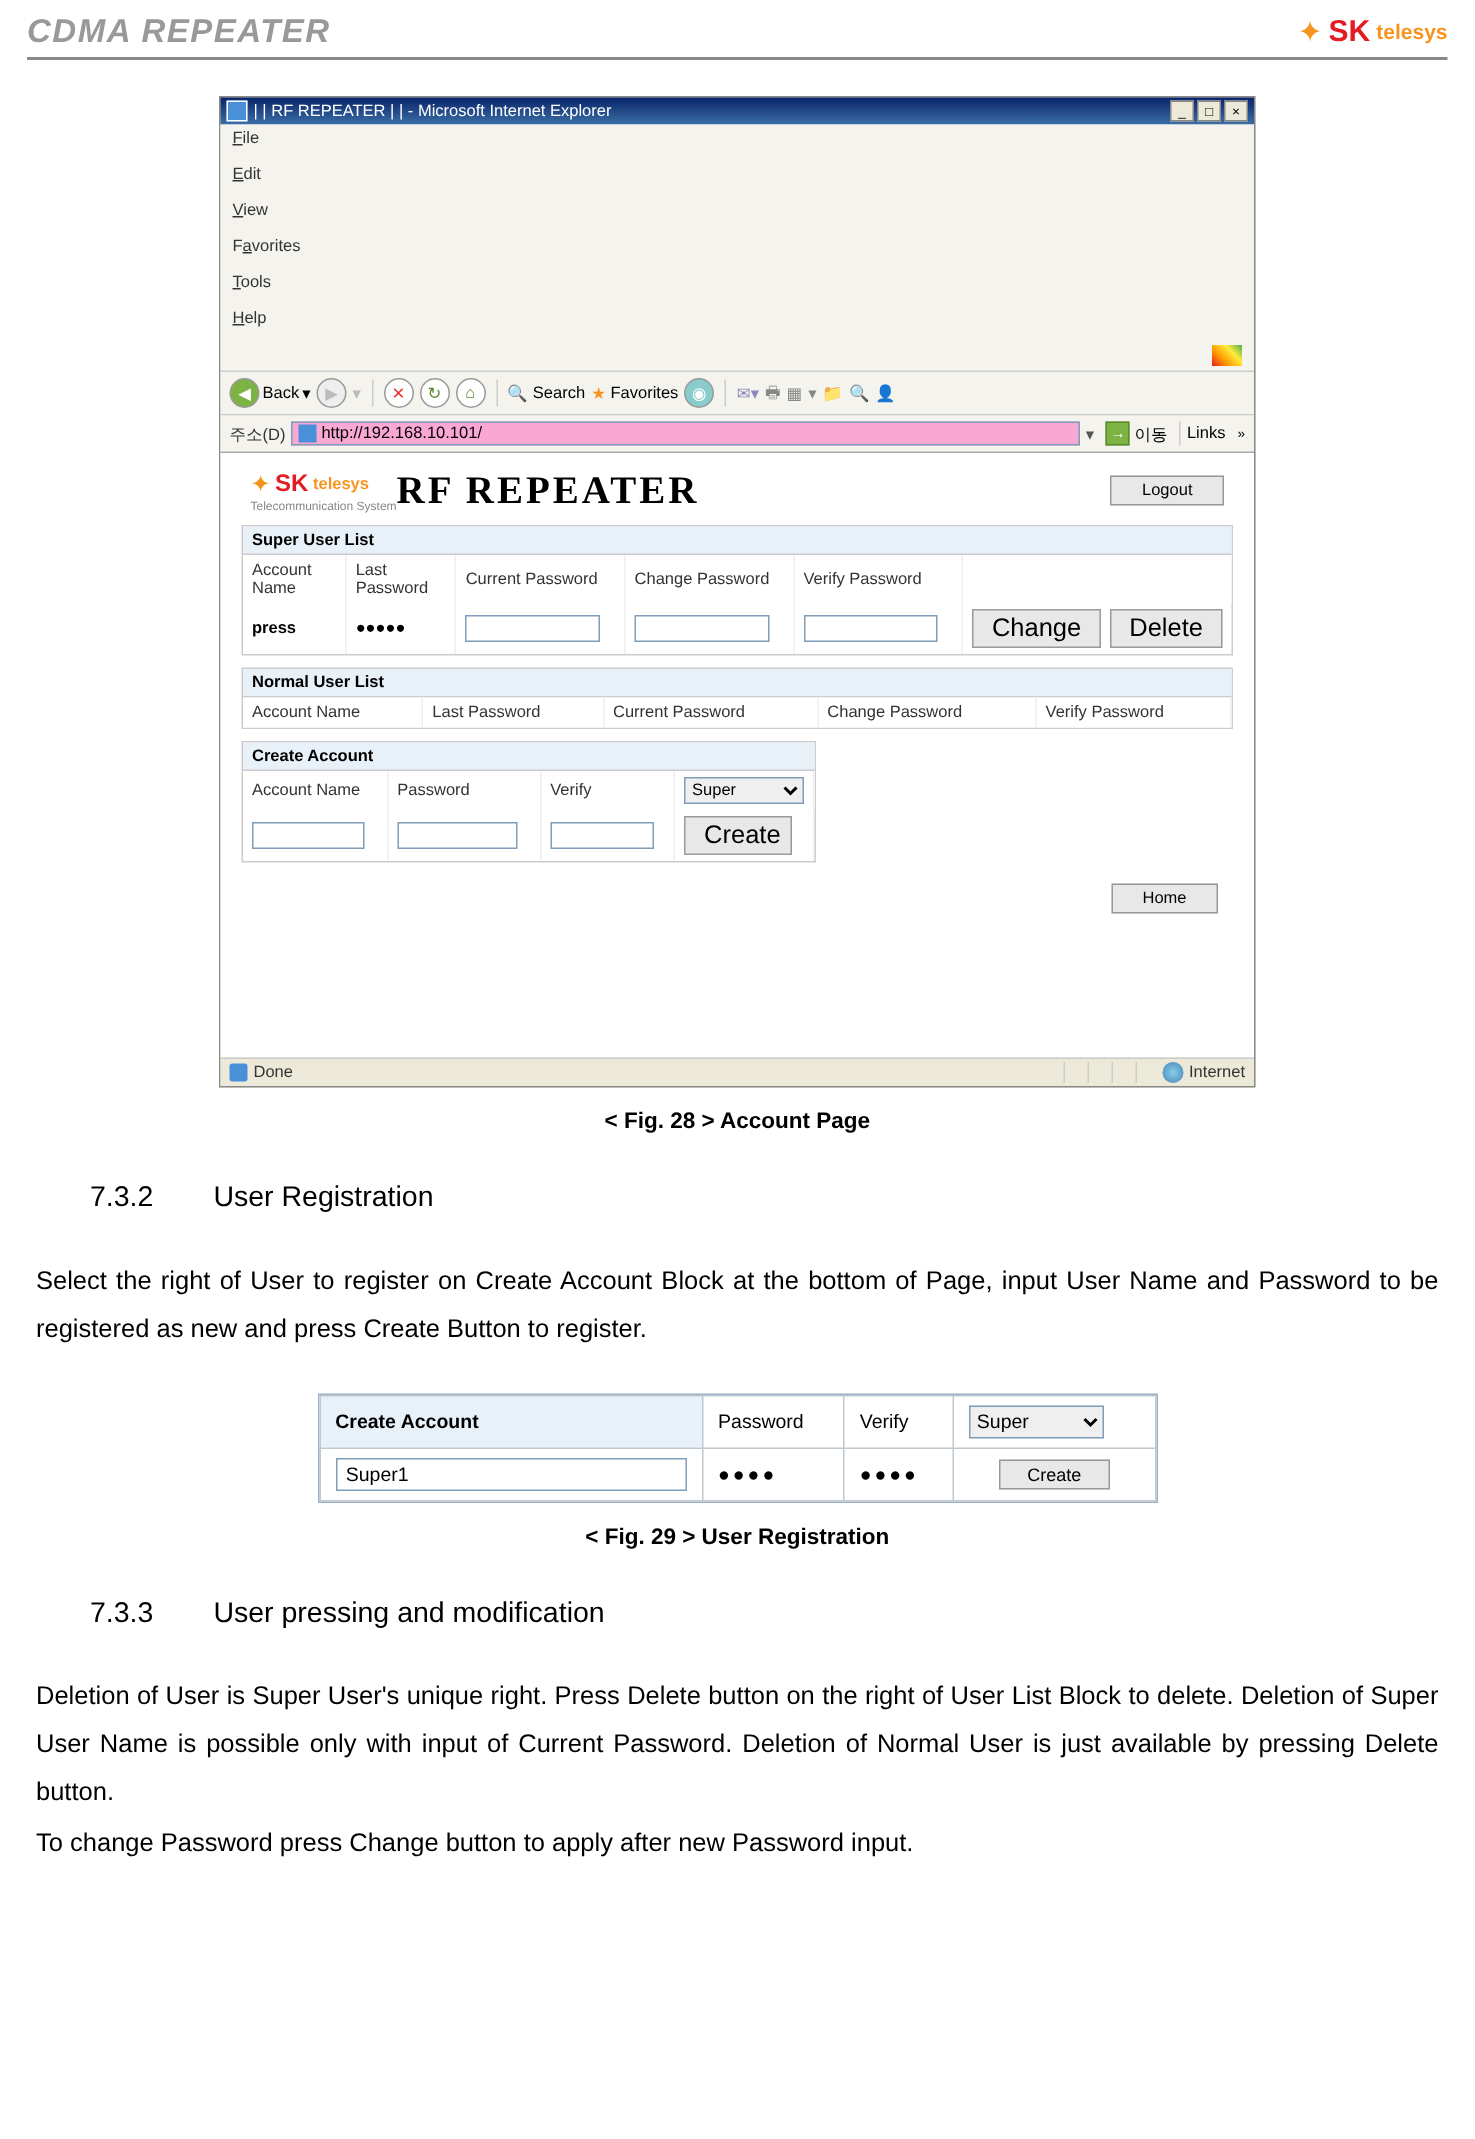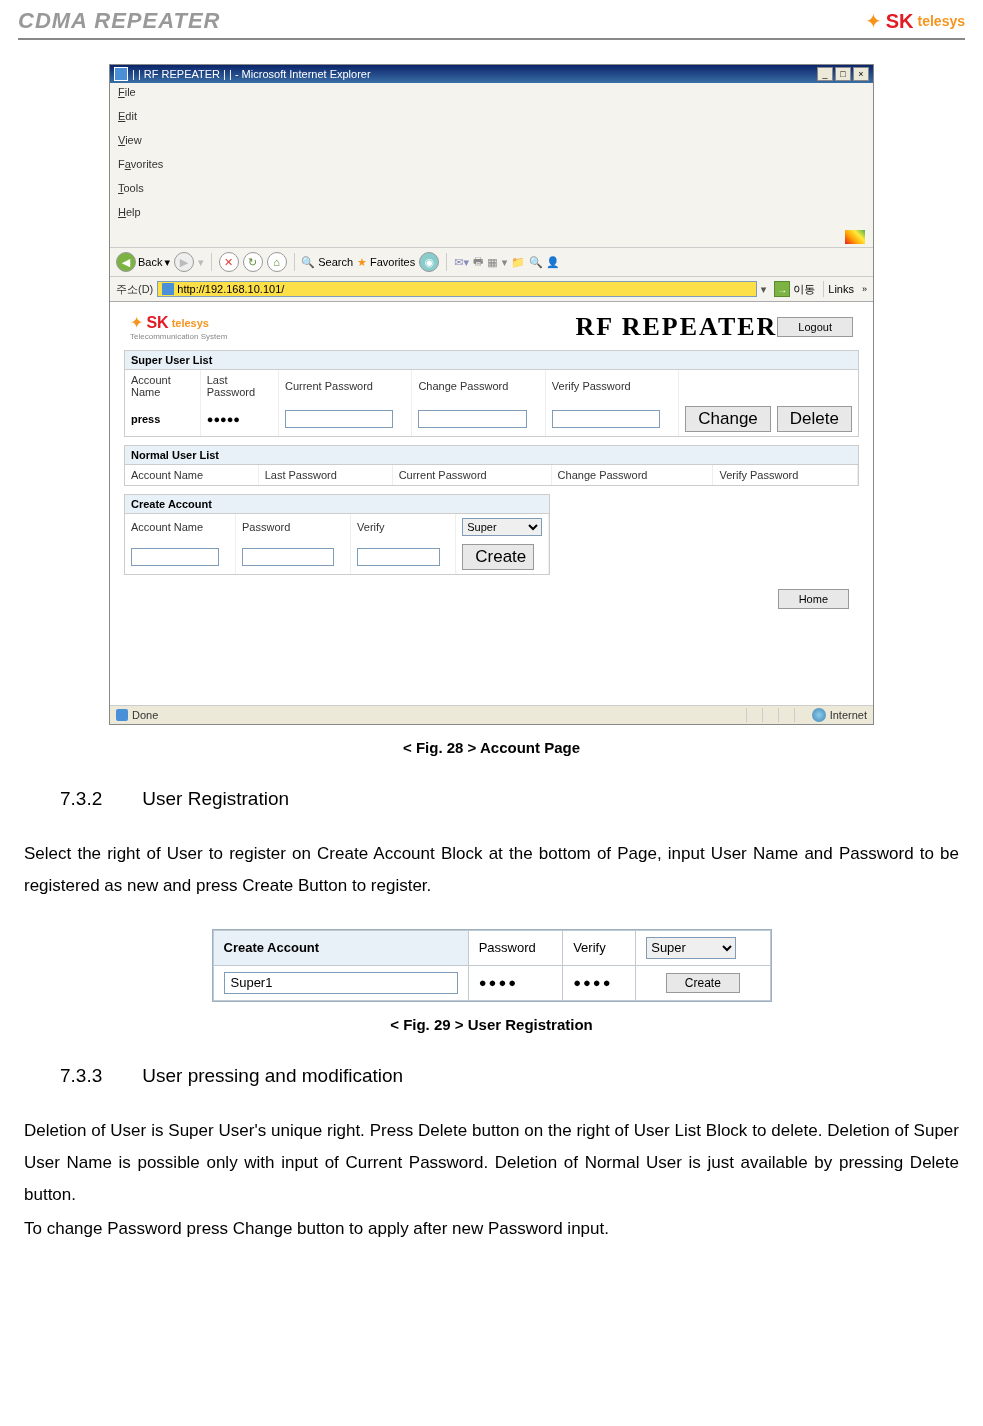--- a/index.html
+++ b/index.html
@@ -6,53 +6,53 @@
     body { font-family: Arial, sans-serif; width: 983px; margin: 0 auto; background: #fff; color: #000; }
     
     .page-header { display: flex; justify-content: space-between; align-items: center; padding: 8px 18px 4px; }
     .page-header-title { color: #999; font-size: 22px; font-weight: bold; font-style: italic; letter-spacing: 1px; }
     .logo-sk { display: flex; align-items: center; gap: 4px; }
     .logo-flame { color: #f7941e; font-size: 20px; }
     .logo-sk-text { font-weight: bold; font-size: 20px; color: #e31b23; }
     .logo-telesys { color: #f7941e; font-size: 14px; font-weight: bold; }
     .header-divider { border-top: 2px solid #888; margin: 0 18px 24px; }
     
-    .screenshot-wrap { margin: 0 auto 11px; width: 765px; }
+    .screenshot-wrap { margin: 0 auto 11px; width: 691px; }
     .ie-window { border: 1px solid #888; background: #ece9d8; font-family: Tahoma, sans-serif; font-size: 11px; }
     .ie-titlebar { background: linear-gradient(#0a246a, #3a6ea5); color: #fff; display: flex; justify-content: space-between; align-items: center; padding: 2px 4px; font-size: 11px; }
     .ie-title-left { display: flex; align-items: center; gap: 4px; }
     .ie-icon { width: 14px; height: 14px; background: #4a90d9; border: 1px solid #fff; }
     .ie-winbtns { display: flex; gap: 2px; }
     .ie-winbtn { width: 16px; height: 14px; background: #ece9d8; border: 1px solid #888; font-size: 9px; line-height: 12px; text-align: center; color: #000; }
     .ie-menubar { display: flex; gap: 12px; padding: 3px 8px; background: #f4f3ee; border-bottom: 1px solid #ccc; color: #333; flex-direction: column; }
     .ie-menubar span u { text-decoration: underline; }
     .ie-toolbar { display: flex; align-items: center; gap: 4px; padding: 4px 6px; background: #f4f3ee; border-bottom: 1px solid #ccc; }
     .ie-tool-back { display: flex; align-items: center; gap: 2px; }
     .ie-tool-circ { width: 20px; height: 20px; border-radius: 50%; border: 1px solid #999; display: inline-flex; align-items: center; justify-content: center; font-size: 11px; }
     .ie-tool-circ.green { background: #7cb342; color: #fff; }
     .ie-tool-circ.red { background: #fff; color: #e53935; }
     .ie-tool-sep { width: 1px; height: 18px; background: #ccc; margin: 0 3px; }
     .ie-addrbar { display: flex; align-items: center; gap: 4px; padding: 3px 6px; background: #f4f3ee; border-bottom: 1px solid #aaa; }
     .ie-addr-label { color: #333; }
-    .ie-addr-input { flex: 1; border: 1px solid #7f9db9; background: #fde047; padding: 1px 4px; font-size: 11px; display: flex; align-items: center; gap: 3px; }
+    .ie-addr-input { flex: 1; border: 1px solid #7f9db9; background: #f9a8d4; padding: 1px 4px; font-size: 11px; display: flex; align-items: center; gap: 3px; }
     .ie-addr-icon { width: 12px; height: 12px; background: #4a90d9; display: inline-block; }
     .ie-addr-go { display: flex; align-items: center; gap: 3px; padding: 1px 4px; }
     .ie-addr-go-icon { width: 16px; height: 16px; background: #7cb342; border: 1px solid #5a8a30; display: inline-flex; align-items: center; justify-content: center; color: #fff; font-size: 10px; }
     .ie-links { padding: 2px 4px; border-left: 1px solid #ccc; }
     .ie-flag { width: 20px; height: 14px; background: linear-gradient(45deg, #e31b23, #ff9800, #ffeb3b, #4caf50); margin-left: auto; }
     
     .ie-content { background: #fff; min-height: 380px; padding: 6px 14px 10px; }
     .rf-header { display: flex; align-items: center; justify-content: space-between; padding: 4px 6px 8px; }
     .rf-logo-block { display: flex; flex-direction: column; align-items: flex-start; }
     .rf-logo-top { display: flex; align-items: center; gap: 3px; }
     .rf-logo-flame { color: #f7941e; font-size: 16px; }
     .rf-logo-sk { font-weight: bold; color: #e31b23; font-size: 16px; }
     .rf-logo-tel { color: #f7941e; font-size: 11px; font-weight: bold; }
     .rf-logo-sub { font-size: 8px; color: #888; }
-    .rf-title { font-size: 26px; font-weight: bold; font-family: 'Times New Roman', serif; letter-spacing: 2px; text-align: right; flex: 1; }
+    .rf-title { font-size: 26px; font-weight: bold; font-family: 'Times New Roman', serif; letter-spacing: 2px; text-align: left; flex: 1; }
     .rf-btn { background: #e8e8e8; border: 1px solid #999; padding: 3px 20px; font-size: 11px; cursor: pointer; }
     .account-head { background: #6a7b8c; color: #fff; text-align: center; padding: 4px; font-size: 12px; border: 1px solid #5a6b7c; }
     .account-section { border: 1px solid #ccc; margin-bottom: 8px; }
     .section-title { background: #e8f0f8; font-weight: bold; font-size: 11px; padding: 3px 6px; border-bottom: 1px solid #ccc; }
     .user-table { width: 100%; border-collapse: collapse; font-size: 11px; }
     .user-table th, .user-table td { padding: 4px 6px; text-align: left; border-right: 1px solid #eee; }
     .user-table th { font-weight: normal; color: #333; }
     .user-table .th-row { background: #fff; }
     .tbl-input { width: 90%; border: 1px solid #7f9db9; padding: 1px 3px; font-size: 11px; height: 18px; }
     .tbl-btn { background: #e8e8e8; border: 1px solid #999; padding: 2px 12px; font-size: 17px; cursor: pointer; }

